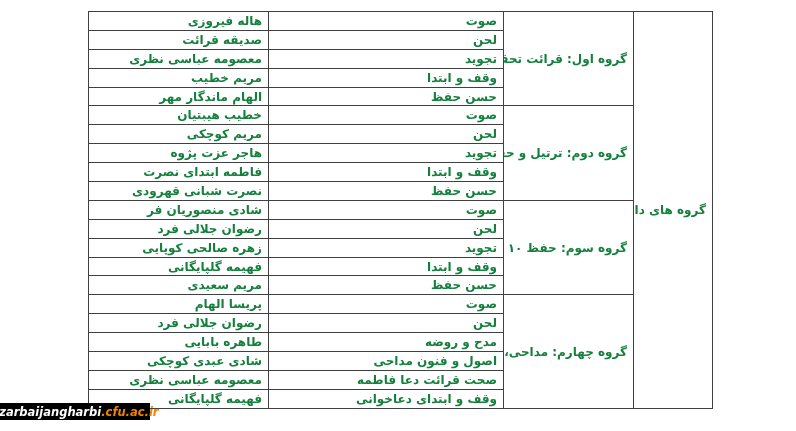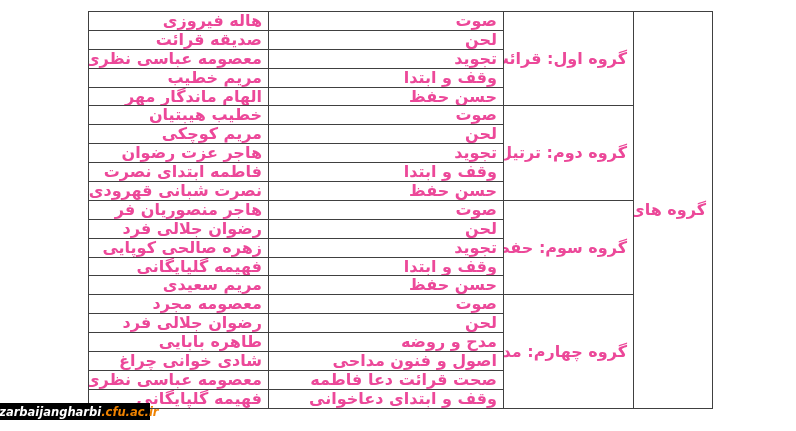--- a/index.html
+++ b/index.html
@@ -16,23 +16,23 @@
     position: absolute;
     left: 88px; top: 11px;
     width: 624px;
     direction: rtl;
     border-collapse: collapse;
     table-layout: fixed;
   }
   table.judging-table tr { height: 18.9px; }
   table.judging-table td {
     border: 1px solid #404040;
-    font-size: 16px;
+    font-size: 12px;
     font-weight: bold;
-    color: #ec4899;
+    color: #15803d;
     line-height: 14px;
     vertical-align: middle;
     padding: 1px 6px;
     white-space: nowrap;
     overflow: hidden;
   }
   td.name-cell, td.field-cell { text-align: right; }
   td.group-cell, td.judges-cell {
     text-align: center;
     white-space: normal;
@@ -98,35 +98,35 @@
       <td class="group-cell" rowspan="5">گروه دوم: ترتیل و حفظ ۲۰ جزء</td>
       <td class="field-cell">صوت</td>
       <td class="name-cell">خطیب هیبتیان</td>
     </tr>
     <tr>
       <td class="field-cell">لحن</td>
       <td class="name-cell">مریم کوچکی</td>
     </tr>
     <tr>
       <td class="field-cell">تجوید</td>
-      <td class="name-cell">هاجر عزت رضوان</td>
+      <td class="name-cell">هاجر عزت پژوه</td>
     </tr>
     <tr>
       <td class="field-cell">وقف و ابتدا</td>
       <td class="name-cell">فاطمه ابتدای نصرت</td>
     </tr>
     <tr>
       <td class="field-cell">حسن حفظ</td>
       <td class="name-cell">نصرت شبانی قهرودی</td>
     </tr>
 
     <tr>
       <td class="group-cell" rowspan="5">گروه سوم: حفظ ۱۰ جزء و حفظ ۵ جزء</td>
       <td class="field-cell">صوت</td>
-      <td class="name-cell">هاجر منصوریان فر</td>
+      <td class="name-cell">شادی منصوریان فر</td>
     </tr>
     <tr>
       <td class="field-cell">لحن</td>
       <td class="name-cell">رضوان جلالی فرد</td>
     </tr>
     <tr>
       <td class="field-cell">تجوید</td>
       <td class="name-cell">زهره صالحی کوپایی</td>
     </tr>
     <tr>
@@ -134,33 +134,33 @@
       <td class="name-cell">فهیمه گلپایگانی</td>
     </tr>
     <tr>
       <td class="field-cell">حسن حفظ</td>
       <td class="name-cell">مریم سعیدی</td>
     </tr>
 
     <tr>
       <td class="group-cell" rowspan="6">گروه چهارم: مداحی، دعاخوانی و اذان</td>
       <td class="field-cell">صوت</td>
-      <td class="name-cell">معصومه مجرد</td>
+      <td class="name-cell">پریسا الهام</td>
     </tr>
     <tr>
       <td class="field-cell">لحن</td>
       <td class="name-cell">رضوان جلالی فرد</td>
     </tr>
     <tr>
       <td class="field-cell">مدح و روضه</td>
       <td class="name-cell">طاهره بابایی</td>
     </tr>
     <tr>
       <td class="field-cell">اصول و فنون مداحی</td>
-      <td class="name-cell">شادی خوانی چراغ</td>
+      <td class="name-cell">شادی عبدی کوچکی</td>
     </tr>
     <tr>
       <td class="field-cell">صحت قرائت دعا فاطمه</td>
       <td class="name-cell">معصومه عباسی نظری</td>
     </tr>
     <tr>
       <td class="field-cell">وقف و ابتدای دعاخوانی</td>
       <td class="name-cell">فهیمه گلپایگانی</td>
     </tr>
   </tbody>

